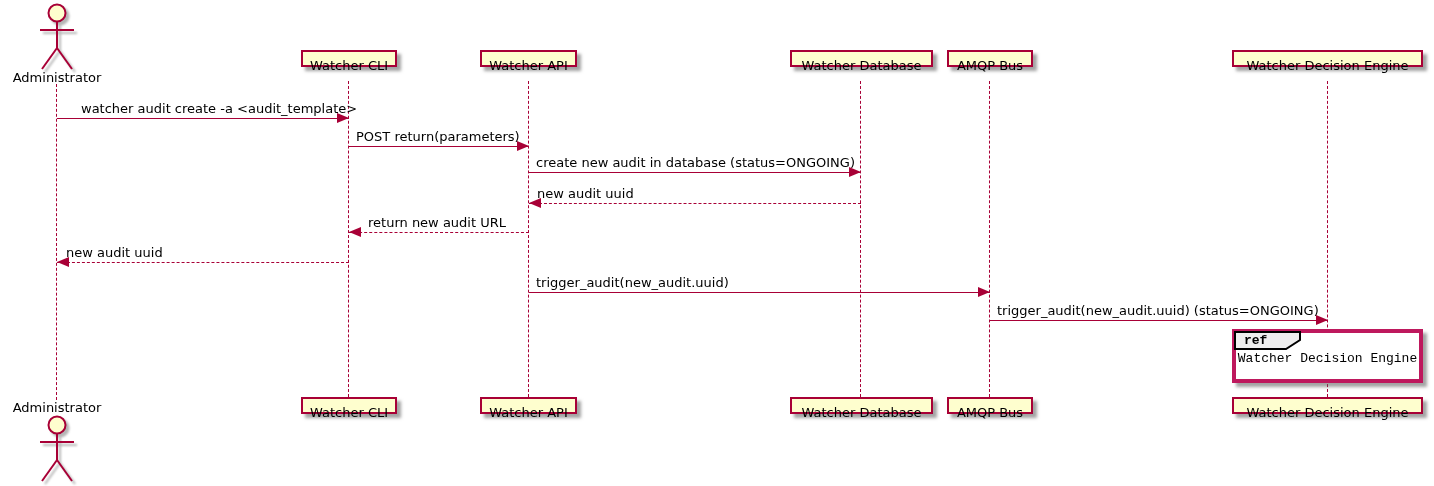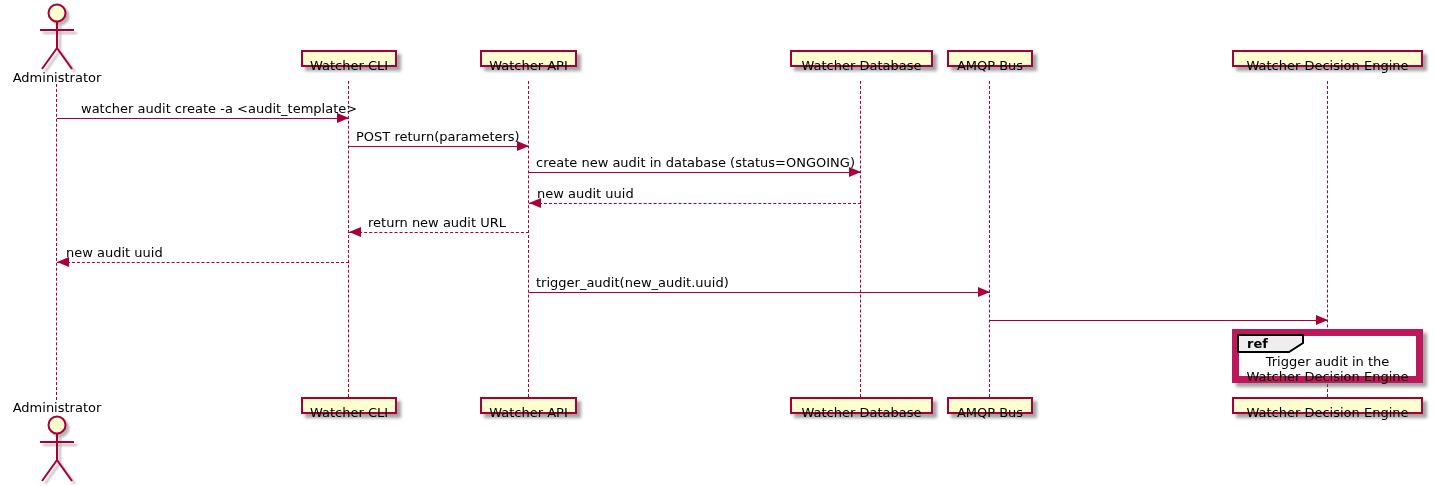--- a/index.html
+++ b/index.html
@@ -29,22 +29,23 @@
     position:absolute;white-space:nowrap;height:15px;line-height:15px;
   }
   .msg-line{position:absolute;height:0;}
   .msg-line.solid{border-top:1px solid #A80036;}
   .msg-line.dashed{border-top:1px dashed #A80036;}
   .arrow{position:absolute;width:0;height:0;border-top:5px solid transparent;border-bottom:5px solid transparent;}
   .arrow.right{border-left:12px solid #A80036;}
   .arrow.left{border-right:12px solid #A80036;}
   .refbox{
     position:absolute;left:1232px;top:329px;width:191px;height:54px;box-sizing:border-box;
-    background:#ffffff;border:7px solid #be185d;
+    background:#ffffff;border:4px solid #be185d;
     box-shadow:4px 4px 3px rgba(90,90,90,0.55);
+    font-family:Liberation Mono, monospace;
   }
   .reftab{position:absolute;left:-2px;top:-2px;}
   .reftag{
     position:absolute;left:8px;top:0px;width:40px;
     font-weight:bold;line-height:16px;
   }
   .reflines{
     position:absolute;left:0;top:18px;width:100%;
     text-align:center;line-height:15px;white-space:nowrap;
   }
@@ -97,30 +98,30 @@
   <div class="arrow left" style="left:349px;top:227px"></div>
 
   <div class="msg-label" style="left:66px;top:245px">new audit uuid</div>
   <div class="msg-line dashed" style="left:57px;top:262px;width:292px"></div>
   <div class="arrow left" style="left:57px;top:257px"></div>
 
   <div class="msg-label" style="left:536px;top:275px">trigger_audit(new_audit.uuid)</div>
   <div class="msg-line solid" style="left:529px;top:292px;width:461px"></div>
   <div class="arrow right" style="left:978px;top:287px"></div>
 
+  <div class="msg-label" style="left:997px;top:303px">trigger_audit(new_audit.uuid) (status=ONGOING)</div>
   <div class="msg-line solid" style="left:990px;top:320px;width:338px"></div>
   <div class="arrow right" style="left:1316px;top:315px"></div>
 
   <div class="refbox">
     <svg class="reftab" width="70" height="19" viewBox="0 0 70 19">
       <polygon points="1,1 66,1 66,9 52,18 1,18" fill="#EEEEEE" stroke="#000000" stroke-width="2"></polygon>
     </svg>
     <div class="reftag">ref</div>
     <div class="reflines">
-      <div>Trigger audit in the</div>
       <div>Watcher Decision Engine</div>
     </div>
   </div>
 
   <div class="pbox" style="left:301px;top:397px;width:96px">Watcher CLI</div>
   <div class="pbox" style="left:480px;top:397px;width:97px">Watcher API</div>
   <div class="pbox" style="left:790px;top:397px;width:143px">Watcher Database</div>
   <div class="pbox" style="left:947px;top:397px;width:86px">AMQP Bus</div>
   <div class="pbox" style="left:1232px;top:397px;width:191px">Watcher Decision Engine</div>
 

